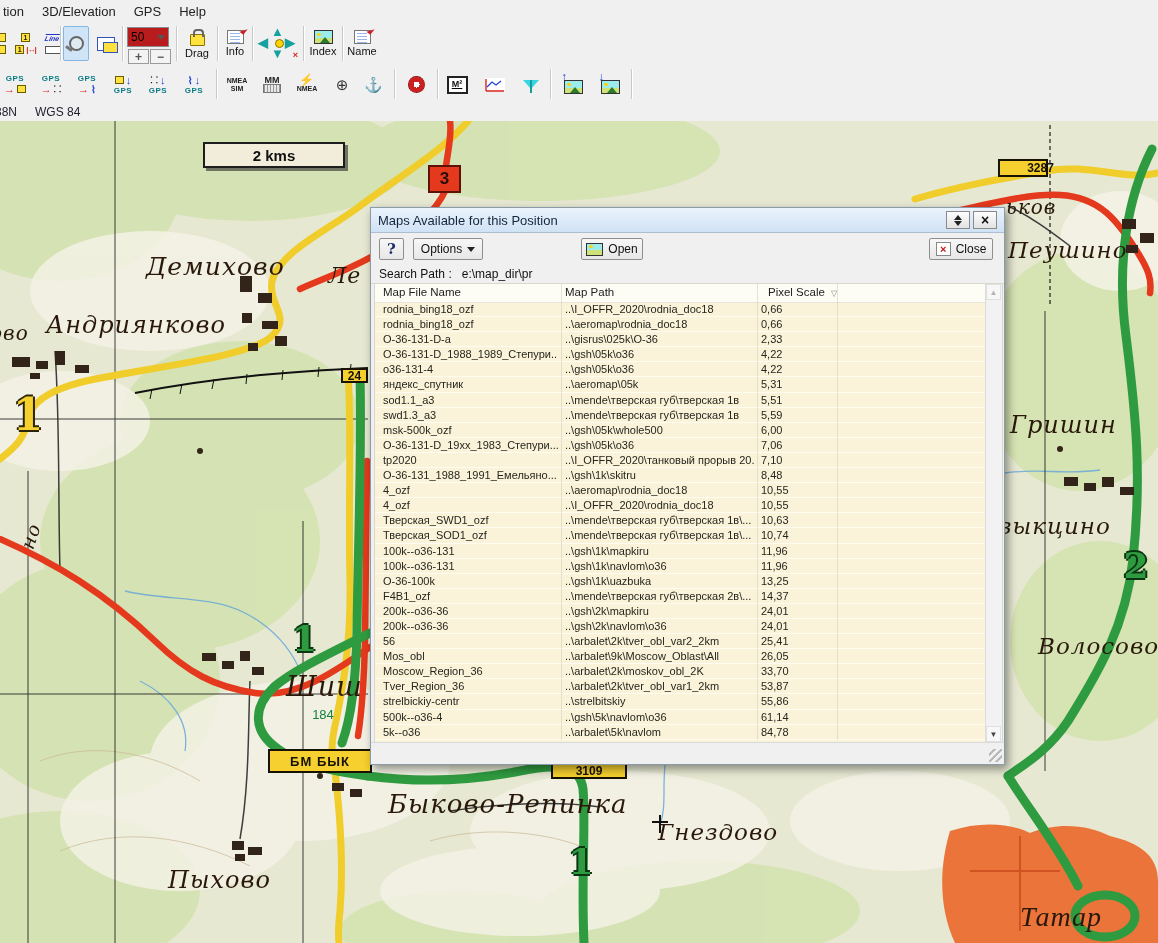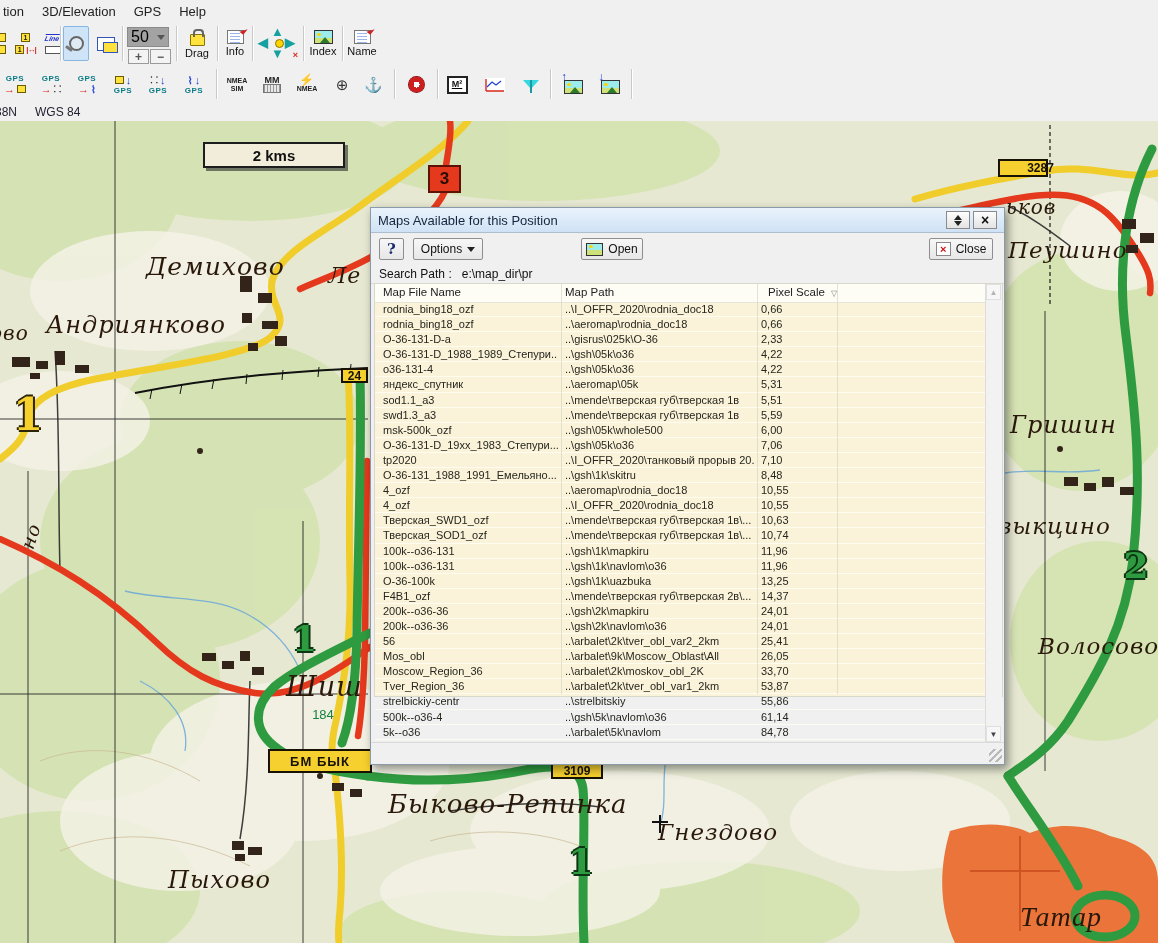--- a/index.html
+++ b/index.html
@@ -27,22 +27,22 @@
   .t2sep{position:absolute;top:3px;width:1px;height:30px;background:#c9c9c9;box-shadow:1px 0 0 #fff;}
   .g2btn{position:absolute;top:3px;height:31px;display:flex;flex-direction:column;align-items:center;
          justify-content:center;font-size:8px;line-height:9px;}
   .gps-txt{color:#0a7c86;font-weight:bold;font-size:8px;letter-spacing:.5px;}
   .red-arrow{color:#d8241a;font-weight:bold;font-size:11px;line-height:9px;}
   .blue-arrow{color:#1f3fd8;font-weight:bold;font-size:11px;line-height:9px;}
   .ybox{display:inline-block;width:9px;height:8px;background:#ffe23d;border:1px solid #6b5c00;box-sizing:border-box;}
   .tiny-ruler{display:inline-block;width:16px;height:7px;border:1px solid #777;background:#e8e8e8;
               background-image:repeating-linear-gradient(90deg,#999 0 1px,transparent 1px 3px);}
   .mini-row{display:flex;align-items:center;gap:2px;height:12px;}
-  .combo{position:absolute;left:127px;top:5px;width:42px;height:20px;background:#a3a3a3;border:1px solid #8a8a8a;
-         font-size:16px;display:flex;align-items:center;justify-content:space-between;padding:8px 3px;box-sizing:border-box;}
+  .combo{position:absolute;left:127px;top:5px;width:42px;height:20px;background:#b91c1c;border:1px solid #8a8a8a;
+         font-size:12px;display:flex;align-items:center;justify-content:space-between;padding:8px 3px;box-sizing:border-box;}
   .chev{width:0;height:0;border-left:4px solid transparent;border-right:4px solid transparent;border-top:5px solid #555;}
   .pmbtn{position:absolute;top:27px;width:19px;height:13px;background:#f3f3f3;border:1px solid #9a9a9a;
          font-size:12px;font-weight:bold;color:#555;display:flex;align-items:center;justify-content:center;line-height:10px;}
   .cap{font-size:11px;color:#111;margin-top:1px;}
   .lock{width:13px;height:10px;background:#ffe23d;border:1px solid #8a7400;border-radius:1px;position:relative;margin-top:6px;}
   .lock:before{content:"";position:absolute;left:2px;top:-6px;width:7px;height:6px;border:2px solid #666;
                border-bottom:none;border-radius:4px 4px 0 0;}
   .doc-ic{width:15px;height:12px;background:#fff;border:1px solid #777;
           background-image:repeating-linear-gradient(#9bb6e8 0 1px,transparent 1px 3px);background-size:10px 10px;
           background-position:2px 2px;background-repeat:no-repeat;position:relative;}
@@ -128,21 +128,21 @@
   .close-btn{right:11px;width:64px;}
   .opt-arrow{width:0;height:0;border-left:4px solid transparent;border-right:4px solid transparent;border-top:5px solid #222;}
   .open-ic{width:15px;height:11px;border:1px solid #333;background:linear-gradient(#9beceb 55%,#cfe27a 45%);position:relative;flex:none;}
   .open-ic:before{content:"";position:absolute;left:2px;top:1px;width:4px;height:3px;background:#ffd400;border-radius:50%;}
   .close-ic{width:13px;height:12px;background:#fff;border:1px solid #888;color:#cc1111;font-weight:bold;font-size:11px;
             line-height:12px;text-align:center;flex:none;}
   .dlg-search{position:absolute;left:0;top:56px;right:0;height:19px;font-size:12px;color:#111;
               display:flex;align-items:center;border-bottom:1px solid #d8d8d8;}
   .dlg-search .lab{margin-left:8px;}
   .dlg-search .val{margin-left:10px;}
-  #grid{position:absolute;left:3px;top:75px;width:629px;height:414px;background:var(--table_bg);
+  #grid{position:absolute;left:3px;top:75px;width:629px;height:460px;background:var(--table_bg);
         border:1px solid #d9d9cb;box-sizing:border-box;}
   #grid-header{position:absolute;left:0;top:0;width:612px;height:18px;background:#fdfdf6;
                border-bottom:1px solid #e6e6d8;font-size:11.5px;color:#222;}
   #grid-header .h{position:absolute;top:2px;white-space:nowrap;}
   .sortg{font-size:8px;color:#888;margin-left:6px;}
   #grid-body{position:absolute;left:0;top:18px;width:612px;height:440px;overflow:hidden;}
   .tr{position:relative;height:15.1px;line-height:15.4px;font-size:11px;color:#26261f;white-space:nowrap;
       border-bottom:1px solid rgba(255,253,242,.9);box-sizing:border-box;}
   .td{position:absolute;top:0;overflow:hidden;}
   .td.c0{left:8px;width:175px;}
@@ -497,21 +497,21 @@
       <div class="map-label" style="left: 1020px; top: 780px; font-size: 28px; font-family: Liberation Serif, serif;">Татар</div>
       <div class="map-label" style="left: 16px; top: 424px; font-size: 19px; transform: rotate(-72deg);">но</div>
       <div class="map-sign box-red" style="left: 428px; top: 44px; width: 33px; height: 28px;">3</div>
       <div class="map-sign sign-yellow" style="left: 998px; top: 38px; width: 50px; height: 18px; padding-left: 35px;">3287</div>
       <div class="map-sign sign-yellow" style="left: 341px; top: 247px; width: 27px; height: 15px;">24</div>
       <div class="map-sign numeral-yellow" style="left: 8px; top: 270px; width: 40px; height: 46px;">1</div>
       <div class="map-sign numeral-green" style="left: 288px; top: 498px; width: 33px; height: 38px;">1</div>
       <div class="map-sign numeral-green" style="left: 563px; top: 720px; width: 36px; height: 40px;">1</div>
       <div class="map-sign numeral-green" style="left: 1116px; top: 422px; width: 40px; height: 44px;">2</div>
       <div class="map-sign sign-bm" style="left: 268px; top: 628px; width: 104px; height: 24px;">БМ БЫК</div>
-      <div class="map-sign sign-yellow" style="left: 551px; top: 641px; width: 52px; height: 17px;">3109</div>
+      <div class="map-sign sign-yellow" style="left: 551px; top: 641px; width: 76px; height: 17px;">3109</div>
       <div class="map-sign elev" style="left: 306px; top: 586px; width: 34px; height: 14px;">184</div>
     </div>
   <div id="scalebar">
     <span>2 kms</span>
   </div>
 </div>
 
 <div id="dialog">
   <div class="dlg-title">
     <span class="dlg-title-text">Maps Available for this Position</span>

